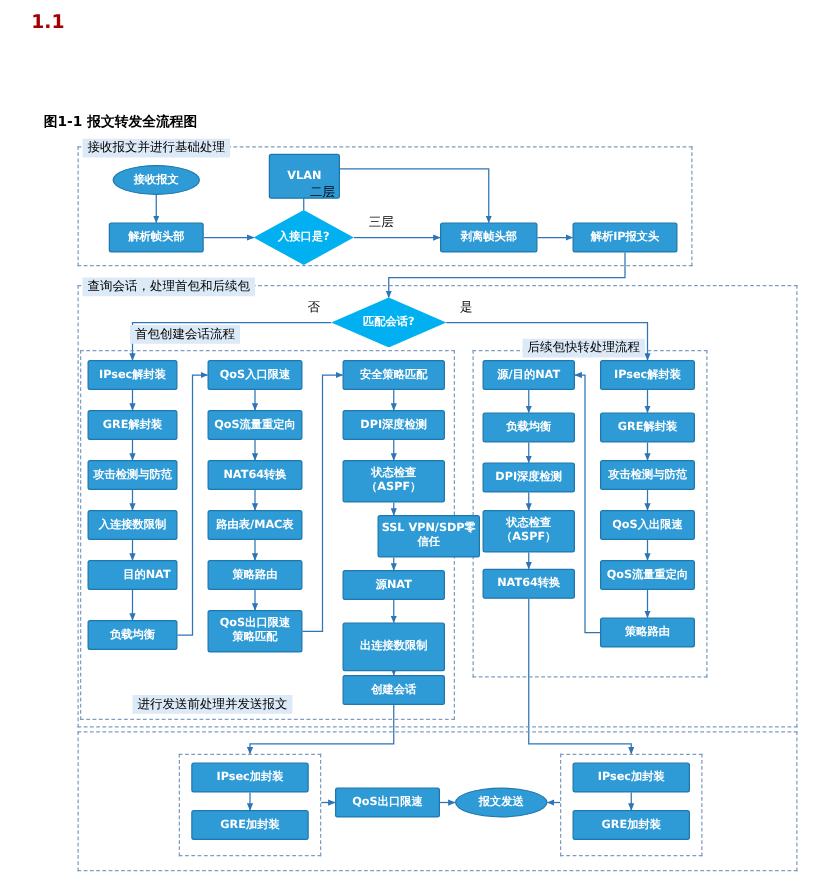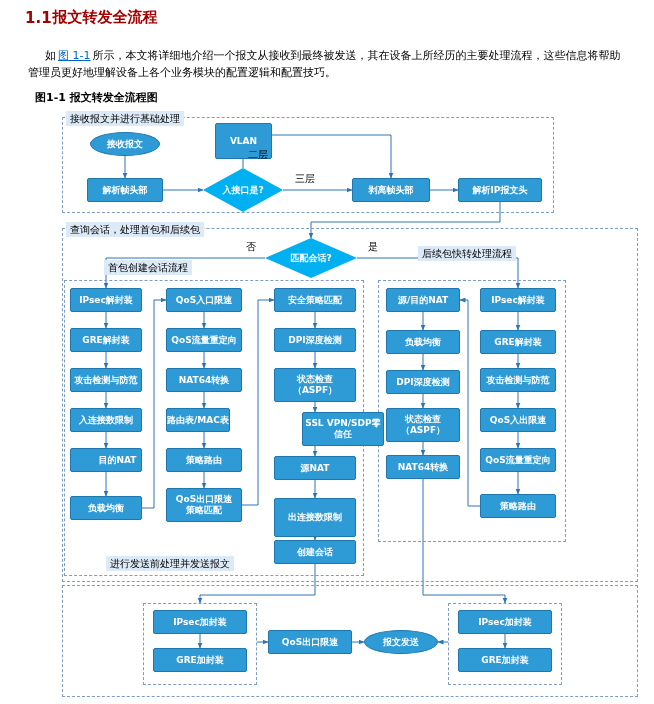--- a/index.html
+++ b/index.html
@@ -5,21 +5,21 @@
   * { margin:0; padding:0; box-sizing:border-box; }
   html,body { background:#ffffff; }
   body {
     width:654px; height:704px; position:relative; overflow:hidden;
     font-family:"DejaVu Sans","Liberation Sans",sans-serif;
   }
   .page { position:absolute; inset:0; background:#fff; }
 
   .heading {
     position:absolute; left:25px; top:8px;
-    display:flex; gap:1px; align-items:flex-end;
+    display:flex; gap:13px; align-items:flex-start;
     font-size:15px; font-weight:bold; color:var(--heading);
   }
   .para {
     position:absolute; left:28px; top:47px; width:601px;
     font-size:11px; line-height:17px; color:#000; text-indent:17px;
   }
   .para a.link { color:var(--link); text-decoration:underline; margin:0 2px; cursor:pointer; }
   .caption {
     position:absolute; left:35px; top:90px;
     font-size:11px; font-weight:bold; color:#000;
@@ -43,24 +43,22 @@
   .fc-node.diamond { background:var(--diamond-fill); clip-path:polygon(50% 0,100% 50%,50% 100%,0 50%); }
   .fc-edge-label { position:absolute; font-size:10px; line-height:12px; color:#000; white-space:nowrap; }
 </style>
 </head>
 <body>
 
 <div class="page">
 
   <h1 class="heading">
     <span>1.1</span>
-    <span>报文转发全流程</span>
   </h1>
 
-  <p class="para"><span>如</span><a class="link">图 1-1</a><span>所示，本文将详细地介绍一个报文从接收到最终被发送，其在设备上所经历的主要处理流程，这些信息将帮助管理员更好地理解设备上各个业务模块的配置逻辑和配置技巧。</span></p>
 
   <div class="caption">图1-1 报文转发全流程图</div>
 
   <div class="flowchart">
     <svg id="edges" width="654" height="704" viewBox="0 0 654 704">
       <defs>
         <marker id="fc-arrow" markerWidth="6" markerHeight="5" refX="5.5" refY="2.5" orient="auto">
           <polygon id="arrow-shape" points="0 0, 6 2.5, 0 5" fill="#2E75B6"></polygon>
         </marker>
       </defs>
@@ -110,21 +108,21 @@
         <polyline points="505,634 505,648" fill="none" stroke="#2E75B6" stroke-width="1" marker-end="url(#fc-arrow)"></polyline>
       </svg>
     <div id="groups">
         <div class="fc-group" style="left: 62px; top: 117px; width: 492px; height: 96px;"></div>
         <div class="fc-group-label" style="left: 66px; top: 111px; text-align: right;">接收报文并进行基础处理</div>
         <div class="fc-group" style="left: 62px; top: 228px; width: 576px; height: 354px;"></div>
         <div class="fc-group-label" style="left: 66px; top: 222px;">查询会话，处理首包和后续包</div>
         <div class="fc-group" style="left: 64px; top: 280px; width: 300px; height: 296px;"></div>
         <div class="fc-group-label" style="left: 104px; top: 260px;">首包创建会话流程</div>
         <div class="fc-group" style="left: 378px; top: 280px; width: 188px; height: 262px;"></div>
-        <div class="fc-group-label" style="left: 418px; top: 246px;">后续包快转处理流程</div>
+        <div class="fc-group-label" style="left: 418px; top: 271px;">后续包快转处理流程</div>
         <div class="fc-group" style="left: 62px; top: 585px; width: 576px; height: 112px;"></div>
         <div class="fc-group-label" style="left: 66px; top: 556px; margin-left: 40px;">进行发送前处理并发送报文</div>
         <div class="fc-group" style="left: 143px; top: 603px; width: 114px; height: 82px;"></div>
         <div class="fc-group" style="left: 448px; top: 603px; width: 114px; height: 82px;"></div>
       </div>
     <div id="nodes">
         <div class="fc-node oval" style="left: 90px; top: 132px; width: 70px; height: 24px;">接收报文</div>
         <div class="fc-node rect" style="left: 215px; top: 123px; width: 57px; height: 36px;">VLAN</div>
         <div class="fc-node rect" style="left: 87px; top: 178px; width: 76px; height: 24px;">解析帧头部</div>
         <div class="fc-node diamond" style="left: 203px; top: 168px; width: 80px; height: 44px;">入接口是?</div>
@@ -133,21 +131,21 @@
         <div class="fc-node diamond" style="left: 265px; top: 238px; width: 92px; height: 40px;">匹配会话?</div>
         <div class="fc-node rect" style="left: 70px; top: 288px; width: 72px; height: 24px;">IPsec解封装</div>
         <div class="fc-node rect" style="left: 70px; top: 328px; width: 72px; height: 24px;">GRE解封装</div>
         <div class="fc-node rect" style="left: 70px; top: 368px; width: 72px; height: 24px;">攻击检测与防范</div>
         <div class="fc-node rect" style="left: 70px; top: 408px; width: 72px; height: 24px;">入连接数限制</div>
         <div class="fc-node rect" style="left: 70px; top: 448px; width: 72px; height: 24px; padding-left: 23px;">目的NAT</div>
         <div class="fc-node rect" style="left: 70px; top: 496px; width: 72px; height: 24px;">负载均衡</div>
         <div class="fc-node rect" style="left: 166px; top: 288px; width: 76px; height: 24px;">QoS入口限速</div>
         <div class="fc-node rect" style="left: 166px; top: 328px; width: 76px; height: 24px;">QoS流量重定向</div>
         <div class="fc-node rect" style="left: 166px; top: 368px; width: 76px; height: 24px;">NAT64转换</div>
-        <div class="fc-node rect" style="left: 166px; top: 408px; width: 64px; height: 24px;">路由表/MAC表</div>
+        <div class="fc-node rect" style="left: 166px; top: 408px; width: 76px; height: 24px;">路由表/MAC表</div>
         <div class="fc-node rect" style="left: 166px; top: 448px; width: 76px; height: 24px;">策略路由</div>
         <div class="fc-node rect" style="left: 166px; top: 488px; width: 76px; height: 34px;">QoS出口限速
 策略匹配</div>
         <div class="fc-node rect" style="left: 274px; top: 288px; width: 82px; height: 24px;">安全策略匹配</div>
         <div class="fc-node rect" style="left: 274px; top: 328px; width: 82px; height: 24px;">DPI深度检测</div>
         <div class="fc-node rect" style="left: 274px; top: 368px; width: 82px; height: 34px;">状态检查
 （ASPF）</div>
         <div class="fc-node rect" style="left: 274px; top: 412px; width: 82px; height: 34px; margin-left: 28px;">SSL VPN/SDP零
 信任</div>
         <div class="fc-node rect" style="left: 274px; top: 456px; width: 82px; height: 24px;">源NAT</div>

